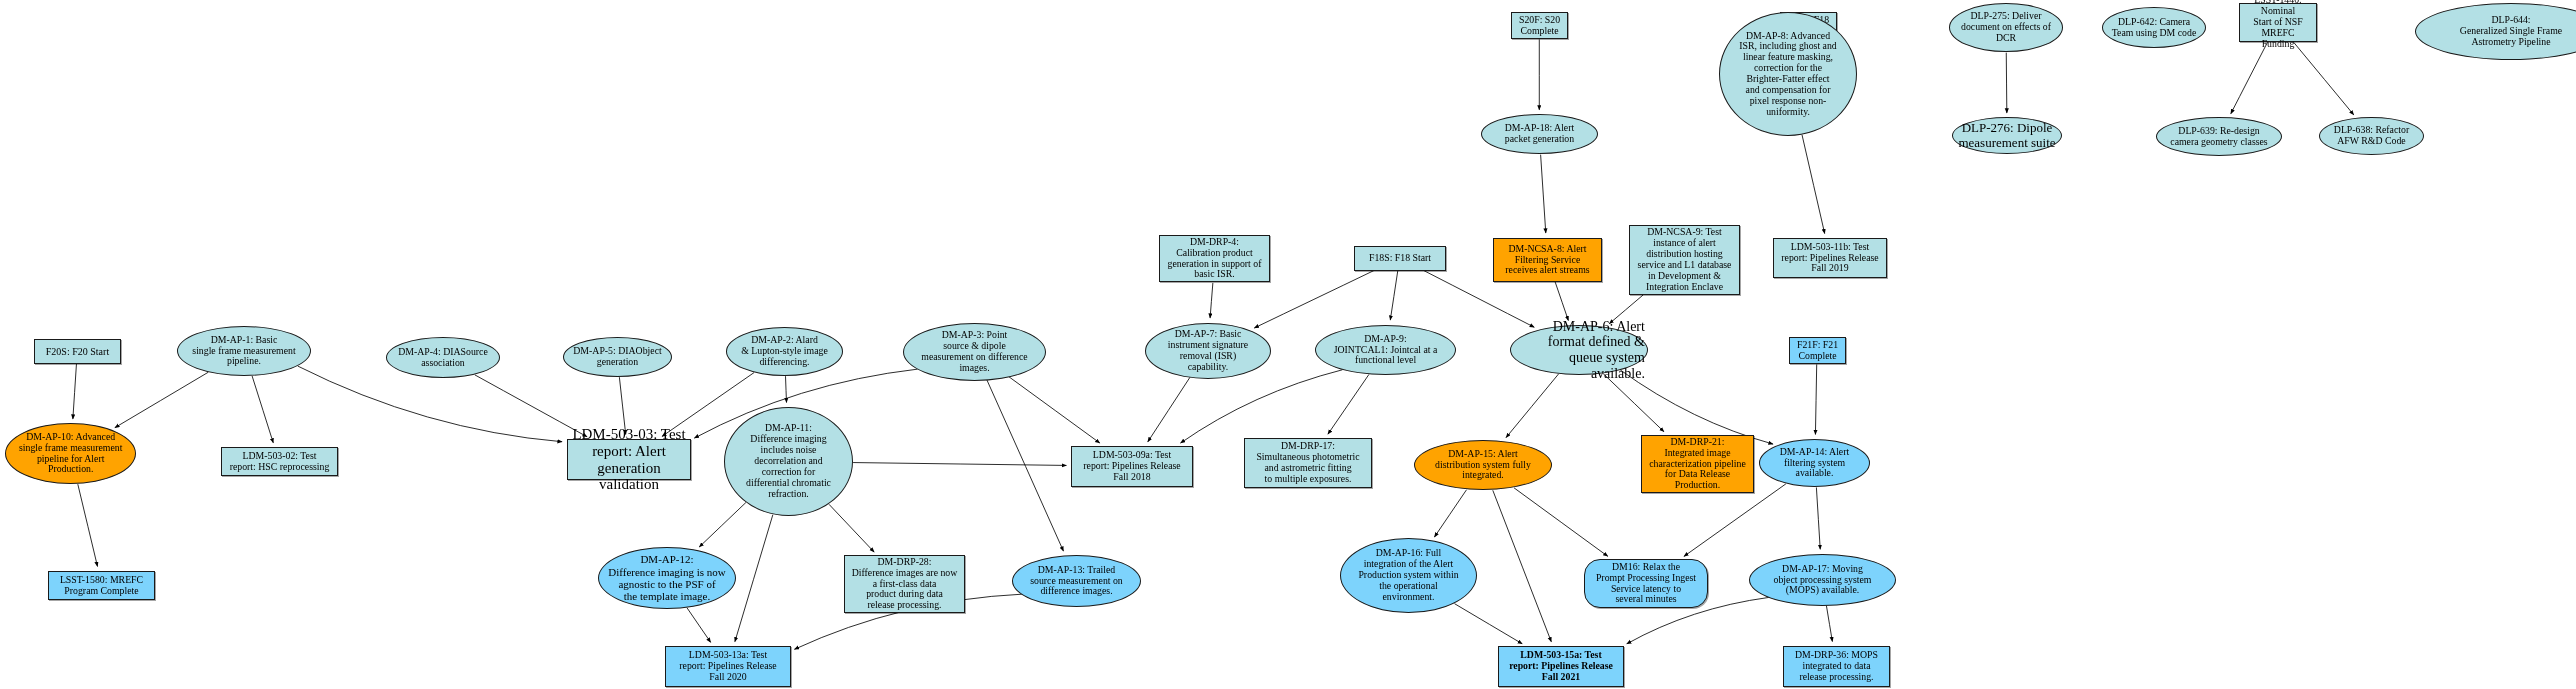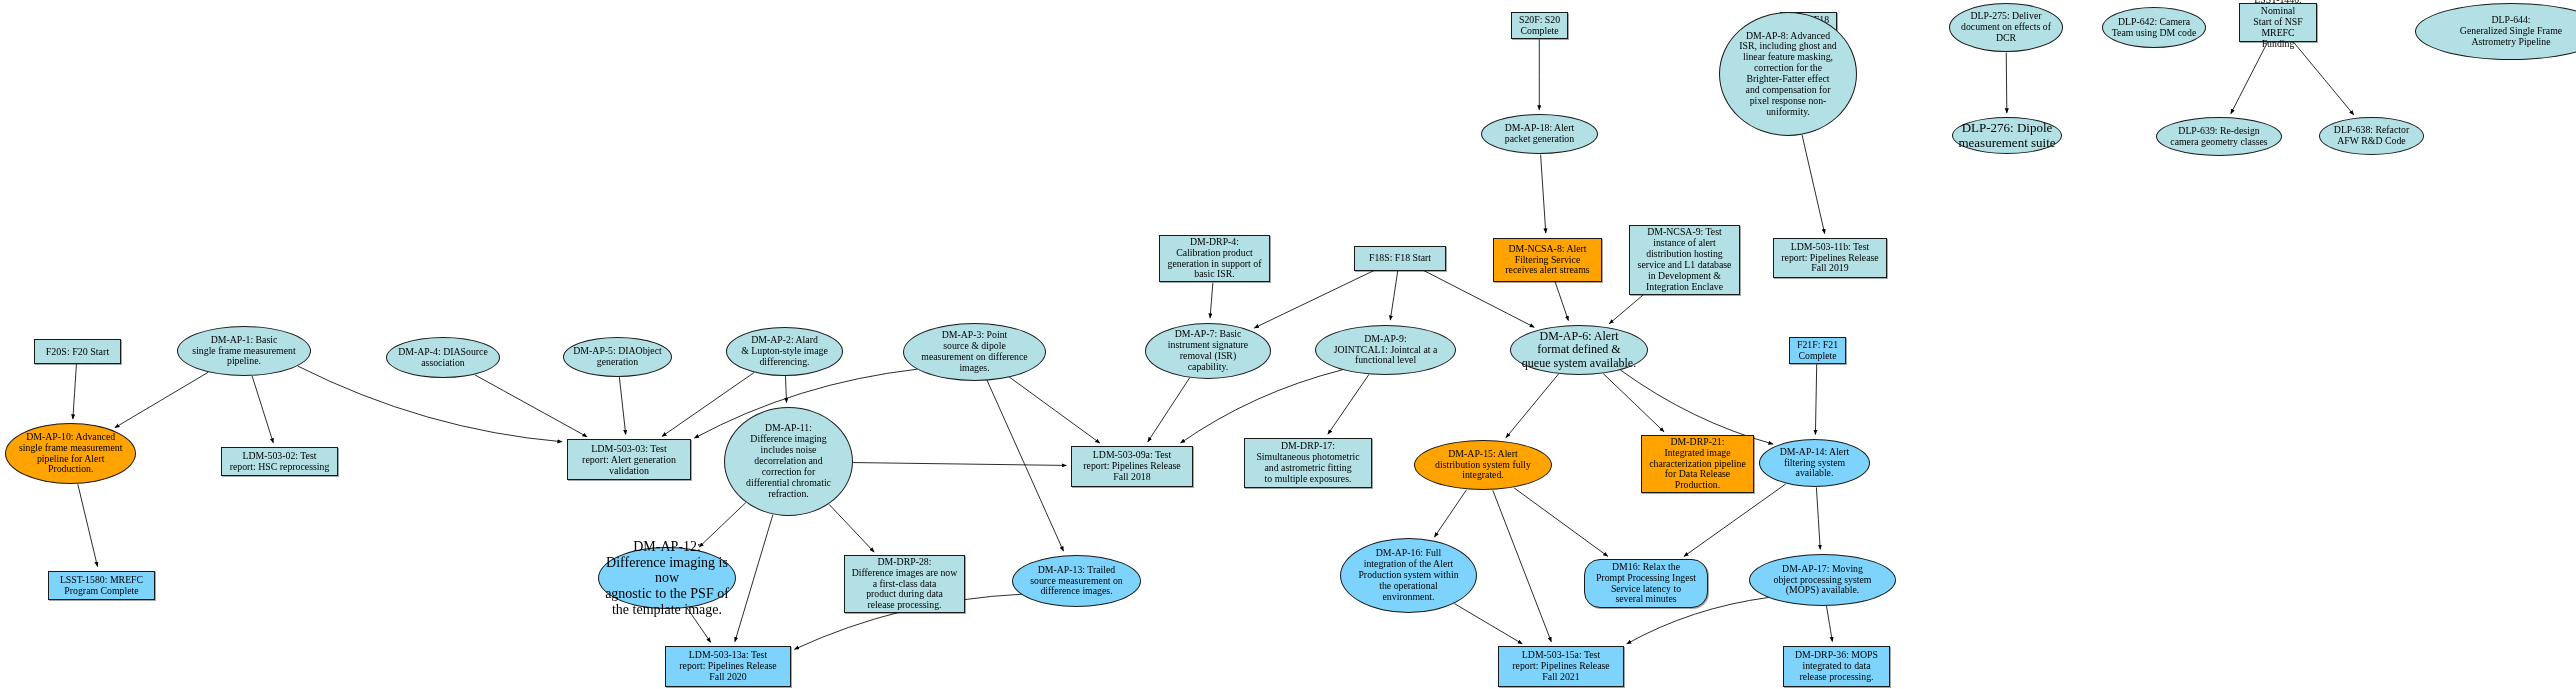--- a/index.html
+++ b/index.html
@@ -188,40 +188,40 @@
         <span class="lbl">DM-AP-7: Basic
 instrument signature
 removal (ISR)
 capability.</span>
       </div>
       <div class="node shape-ellipse fill-blue" style="left: 1315px; top: 325px; width: 141px; height: 50px; font-size: 9.8px;">
         <span class="lbl">DM-AP-9:
 JOINTCAL1: Jointcal at a
 functional level</span>
       </div>
-      <div class="node shape-ellipse fill-blue" style="left: 1510px; top: 325px; width: 138px; height: 50px; font-size: 12px;">
+      <div class="node shape-ellipse fill-blue" style="left: 1510px; top: 325px; width: 138px; height: 50px; font-size: 14px; text-align: right;">
         <span class="lbl">DM-AP-6: Alert
 format defined &amp;
 queue system available.</span>
       </div>
       <div class="node shape-box fill-white" style="left: 1789px; top: 337px; width: 57px; height: 27px; font-size: 9.8px;">
         <span class="lbl">F21F: F21
 Complete</span>
       </div>
       <div class="node shape-ellipse fill-orange" style="left: 5.2px; top: 423px; width: 131px; height: 61px; font-size: 9.8px;">
         <span class="lbl">DM-AP-10: Advanced
 single frame measurement
 pipeline for Alert
 Production.</span>
       </div>
       <div class="node shape-box fill-blue" style="left: 221px; top: 447px; width: 117px; height: 29px; font-size: 9.8px;">
         <span class="lbl">LDM-503-02: Test
 report: HSC reprocessing</span>
       </div>
-      <div class="node shape-box fill-blue" style="left: 567px; top: 439px; width: 124px; height: 41px; font-size: 10px;">
+      <div class="node shape-box fill-blue" style="left: 567px; top: 439px; width: 124px; height: 41px; font-size: 15px;">
         <span class="lbl">LDM-503-03: Test
 report: Alert generation
 validation</span>
       </div>
       <div class="node shape-ellipse fill-blue" style="left: 724px; top: 407px; width: 129px; height: 109px; font-size: 9.8px;">
         <span class="lbl">DM-AP-11:
 Difference imaging
 includes noise
 decorrelation and
 correction for
@@ -249,21 +249,21 @@
 Integrated image
 characterization pipeline
 for Data Release
 Production.</span>
       </div>
       <div class="node shape-ellipse fill-white" style="left: 1759px; top: 439px; width: 111px; height: 48px; font-size: 9.8px;">
         <span class="lbl">DM-AP-14: Alert
 filtering system
 available.</span>
       </div>
-      <div class="node shape-ellipse fill-white" style="left: 598px; top: 547px; width: 138px; height: 62px; font-size: 14px;">
+      <div class="node shape-ellipse fill-white" style="left: 598px; top: 547px; width: 138px; height: 62px; font-size: 11px;">
         <span class="lbl">DM-AP-12:
 Difference imaging is now
 agnostic to the PSF of
 the template image.</span>
       </div>
       <div class="node shape-box fill-blue" style="left: 844px; top: 555px; width: 121px; height: 58px; font-size: 9.8px;">
         <span class="lbl">DM-DRP-28:
 Difference images are now
 a first-class data
 product during data
@@ -294,21 +294,21 @@
       </div>
       <div class="node shape-box fill-white" style="left: 48px; top: 571px; width: 107px; height: 29px; font-size: 9.8px;">
         <span class="lbl">LSST-1580: MREFC
 Program Complete</span>
       </div>
       <div class="node shape-box fill-white" style="left: 665px; top: 646px; width: 126px; height: 41px; font-size: 9.8px;">
         <span class="lbl">LDM-503-13a: Test
 report: Pipelines Release
 Fall 2020</span>
       </div>
-      <div class="node shape-box fill-white" style="left: 1498px; top: 646px; width: 126px; height: 41px; font-size: 9.8px;">
+      <div class="node shape-box fill-white" style="left: 1498px; top: 646px; width: 126px; height: 41px; font-size: 9.8px; font-weight: bold;">
         <span class="lbl">LDM-503-15a: Test
 report: Pipelines Release
 Fall 2021</span>
       </div>
       <div class="node shape-box fill-white" style="left: 1783px; top: 646px; width: 107px; height: 41px; font-size: 9.8px;">
         <span class="lbl">DM-DRP-36: MOPS
 integrated to data
 release processing.</span>
       </div>
     </div>

